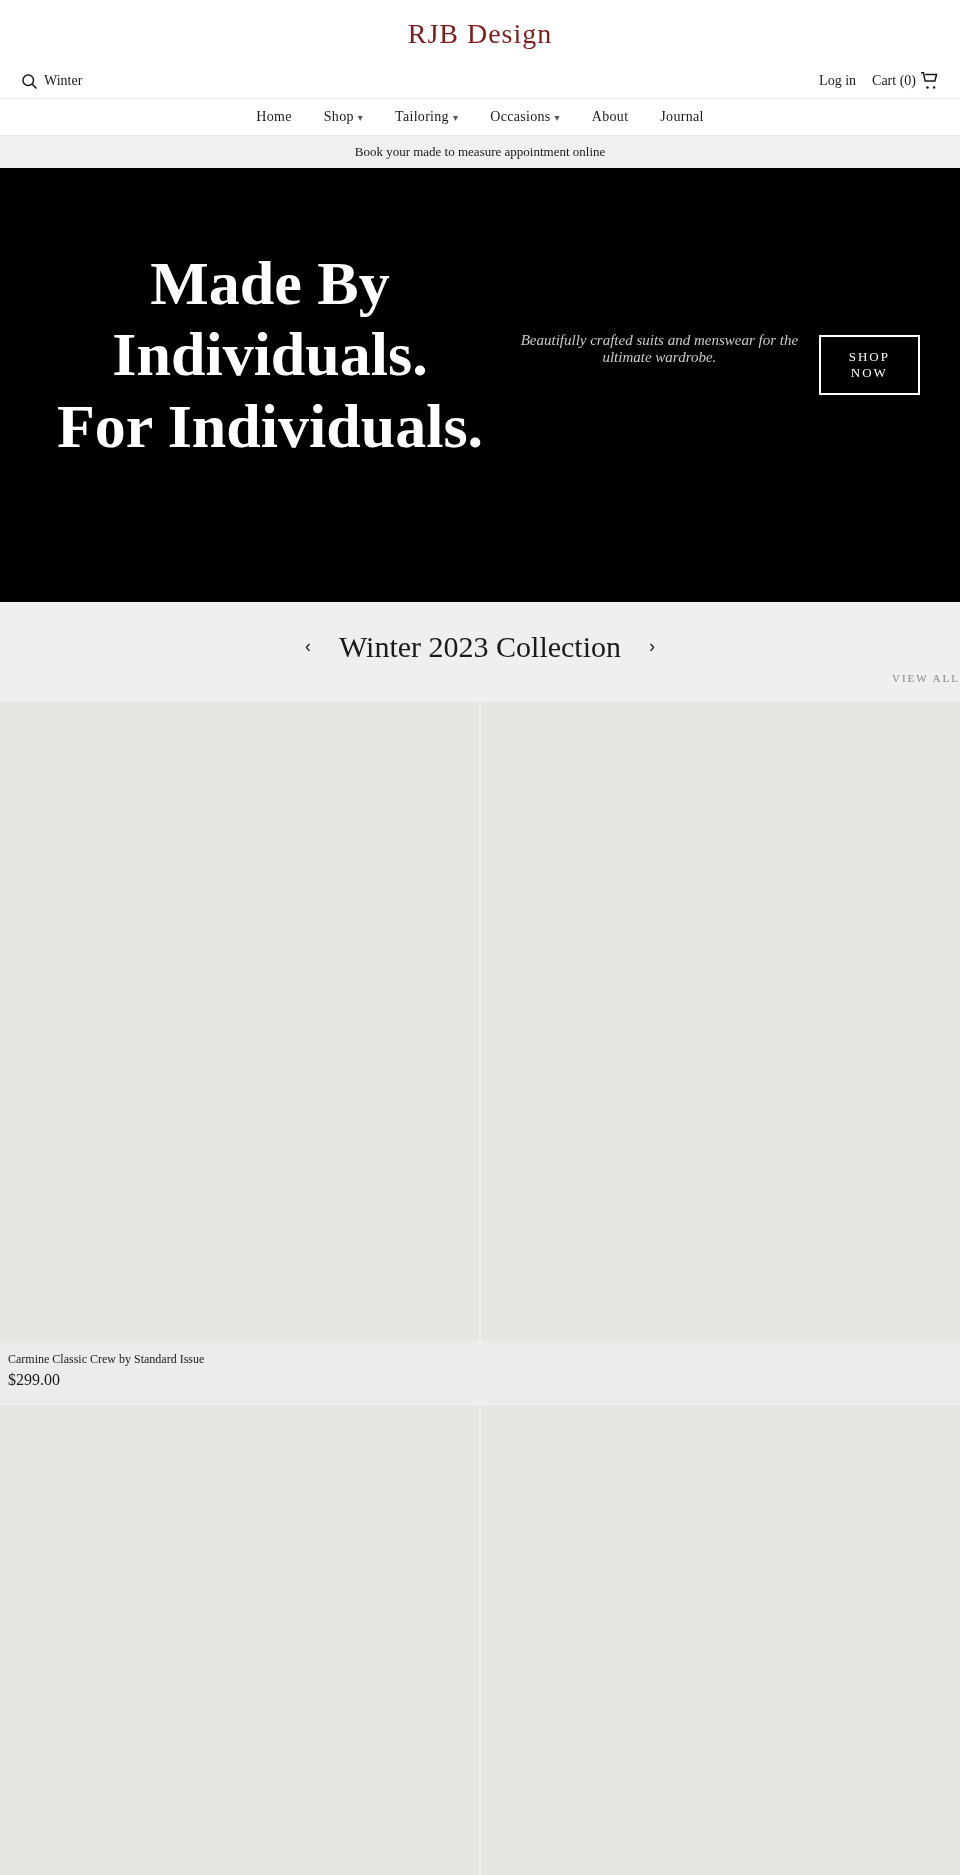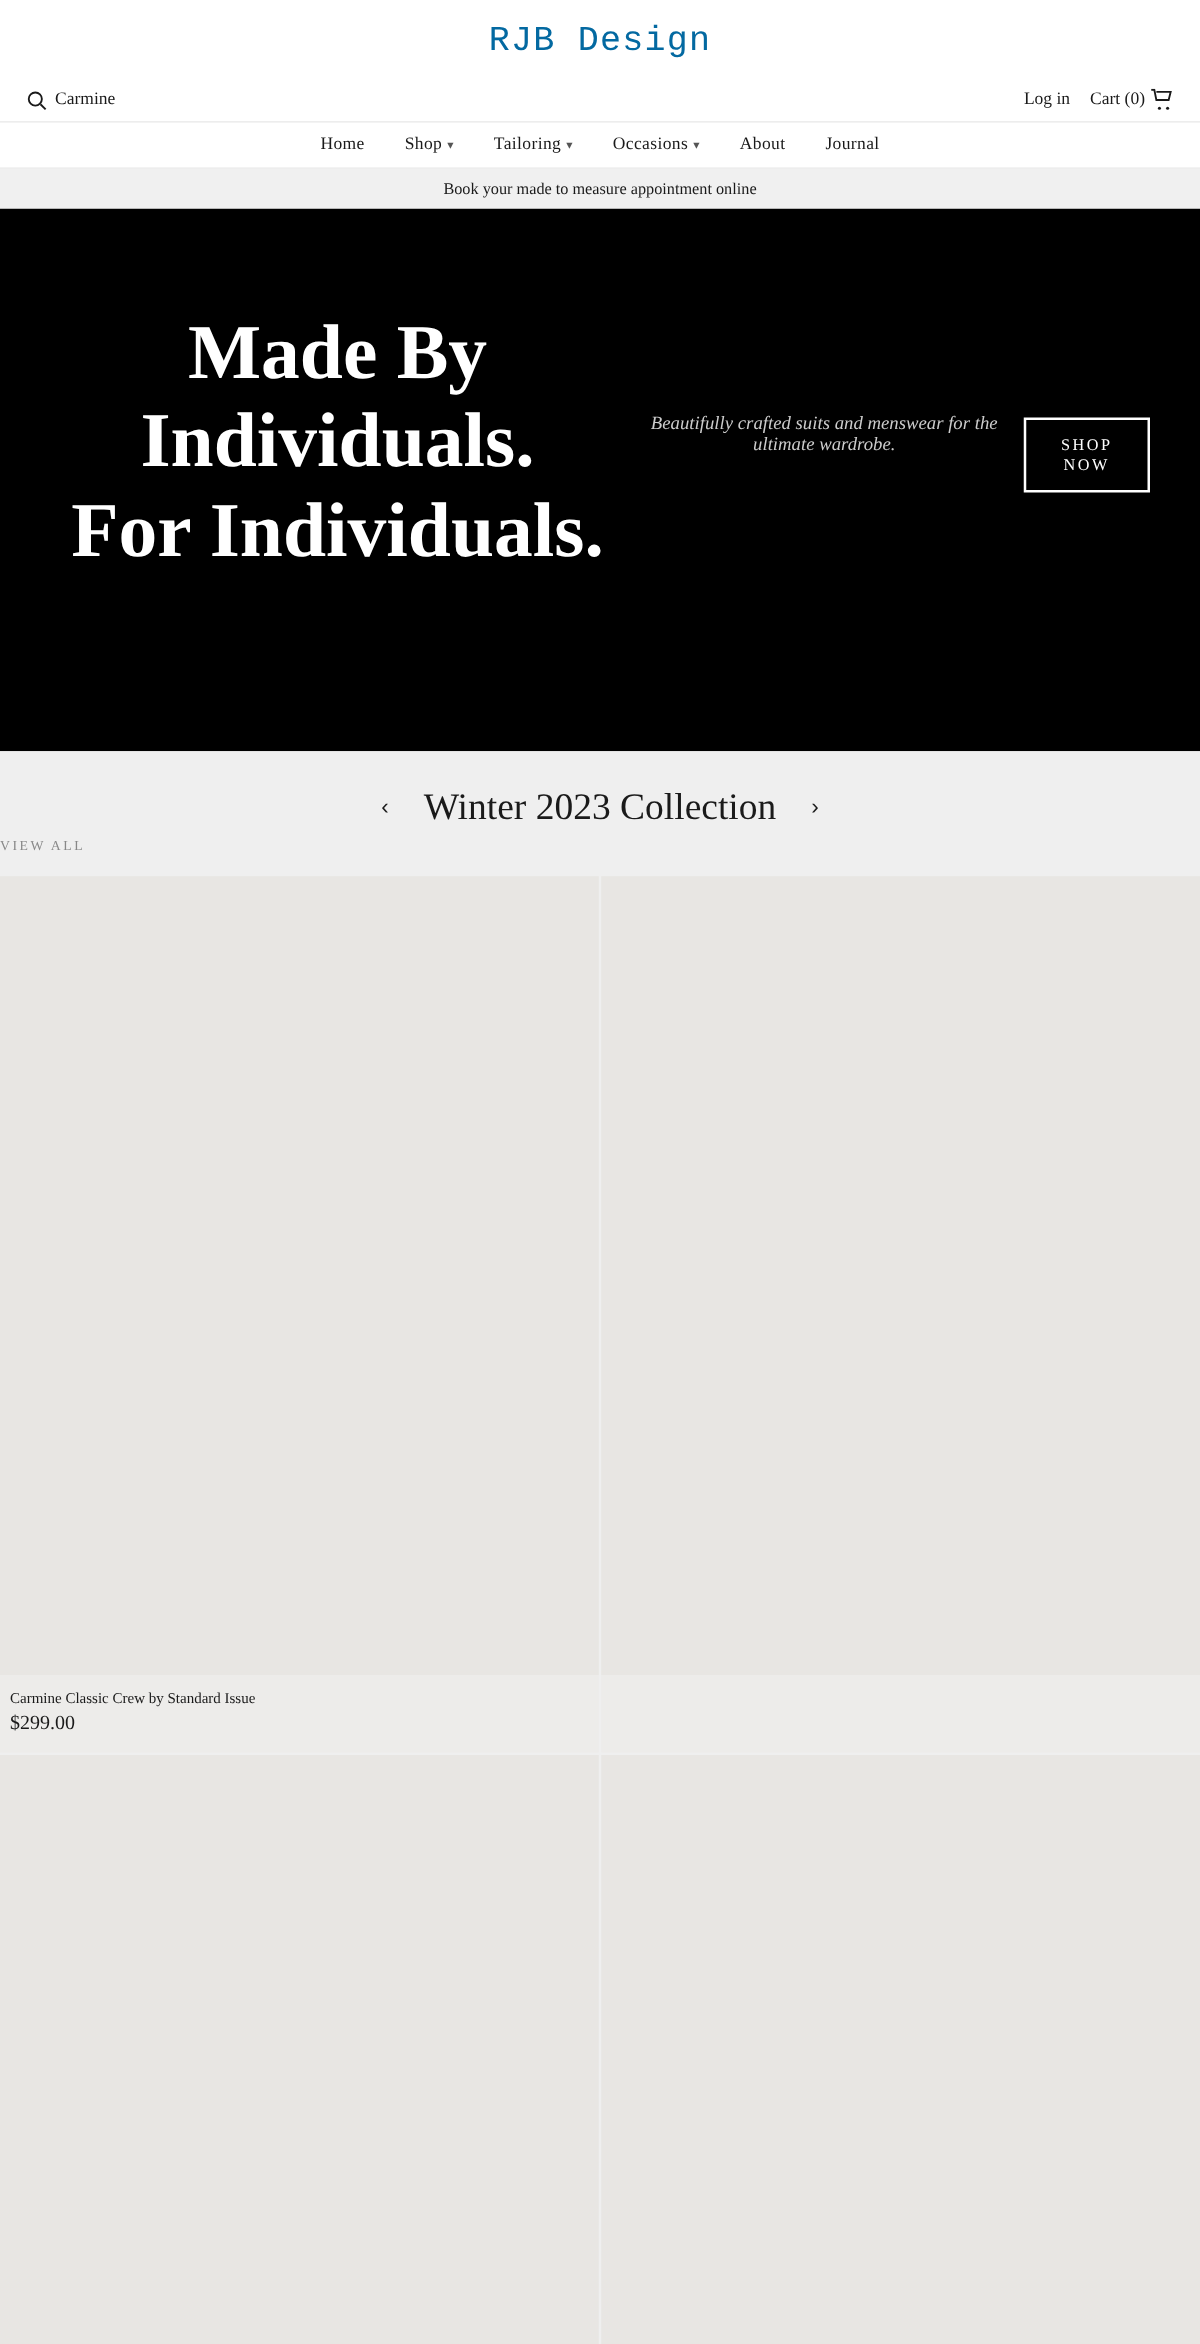--- a/index.html
+++ b/index.html
@@ -10,22 +10,22 @@
       width: 100%;
       background: #fff;
       border-bottom: 1px solid #e8e8e8;
     }
     .logo-bar {
       text-align: center;
       padding: 18px 0 14px;
     }
     .logo-text {
       font-size: 28px;
-      font-family: Liberation Mono, monospace;
-      color: #0369a1;
+      font-family: Liberation Serif, serif;
+      color: #7f1d1d;
       letter-spacing: 1px;
       font-weight: normal;
     }
     .utility-bar {
       display: flex;
       justify-content: space-between;
       align-items: center;
       padding: 8px 20px;
     }
     .search-btn {
@@ -165,21 +165,21 @@
     .nav-arrow {
       background: none;
       border: none;
       font-size: 18px;
       cursor: pointer;
       color: #1a1a1a;
       padding: 4px 8px;
     }
     .view-all-link {
       display: block;
-      text-align: left;
+      text-align: right;
       font-size: 11px;
       letter-spacing: 2px;
       color: #888;
       text-decoration: none;
       margin-bottom: 18px;
       cursor: pointer;
       text-transform: uppercase;
     }
 
     
@@ -220,21 +220,21 @@
 <header class="site-header">
   <div class="logo-bar">
     <span class="logo-text">RJB Design</span>
   </div>
   <div class="utility-bar">
     <button class="search-btn">
       <svg class="search-icon-svg" viewBox="0 0 24 24" fill="none" stroke="currentColor" stroke-width="2">
         <circle cx="11" cy="11" r="7"></circle>
         <line x1="16.5" y1="16.5" x2="22" y2="22"></line>
       </svg>
-      <span>Carmine</span>
+      <span>Winter</span>
     </button>
     <div class="header-actions">
       <a class="login-link">Log in</a>
       <button class="cart-btn">
         <span>Cart (<span>0</span>)</span>
         <svg class="cart-icon-svg" viewBox="0 0 24 22" fill="none" stroke="currentColor" stroke-width="1.8">
           <path d="M1 1h3l2 10h12l2-8H6"></path>
           <circle cx="9" cy="19" r="1.5" fill="currentColor" stroke="none"></circle>
           <circle cx="17" cy="19" r="1.5" fill="currentColor" stroke="none"></circle>
         </svg>

